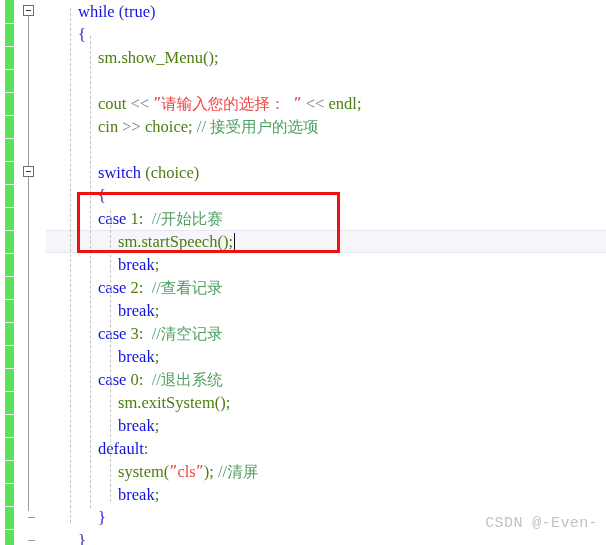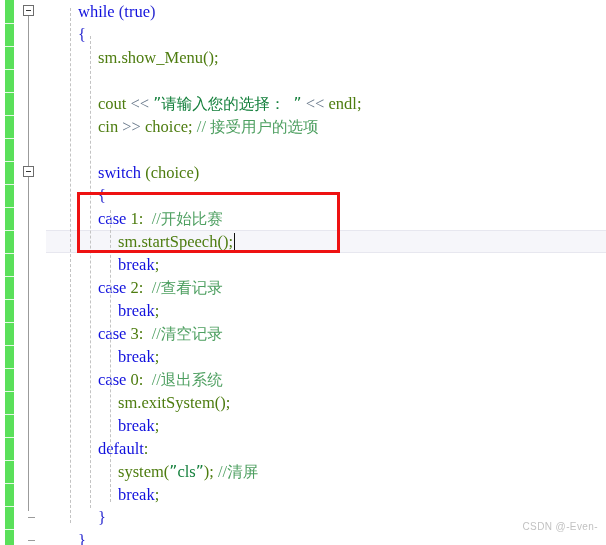--- a/index.html
+++ b/index.html
@@ -121,21 +121,21 @@
     height: 17px;
     background: #111111;
     vertical-align: -3px;
     margin-left: 1px;
   }
 
   
   .kw   { color: #1111dd; }
   .pln  { color: #4d7c0f; }
   .op   { color: #6a7a8c; }
-  .str  { color: #15803d; }
+  .str  { color: #ef4444; }
   .cmt  { color: #4d9f60; }
   .brc  { color: #2b2bd0; }
 
   
   .cjk {
     font-family: "DejaVu Sans", "Liberation Sans", sans-serif;
     font-size: 15.5px;
   }
 
   
@@ -145,22 +145,22 @@
     box-sizing: border-box;
     pointer-events: none;
     background: transparent;
   }
 
   
   .watermark {
     position: absolute;
     right: 8px;
     bottom: 6px;
-    font-family: Liberation Sans, sans-serif;
-    font-size: 10px;
+    font-family: Liberation Mono, monospace;
+    font-size: 15px;
     color: #c2c2c2;
     letter-spacing: .4px;
     white-space: pre;
   }
 </style>
 </head>
 <body>
 
 <div id="editor">
 

